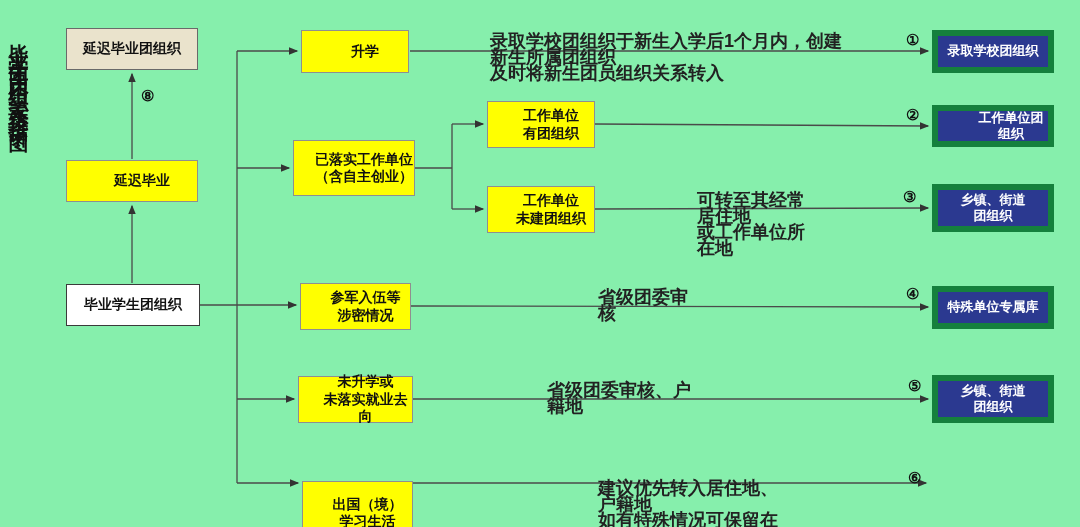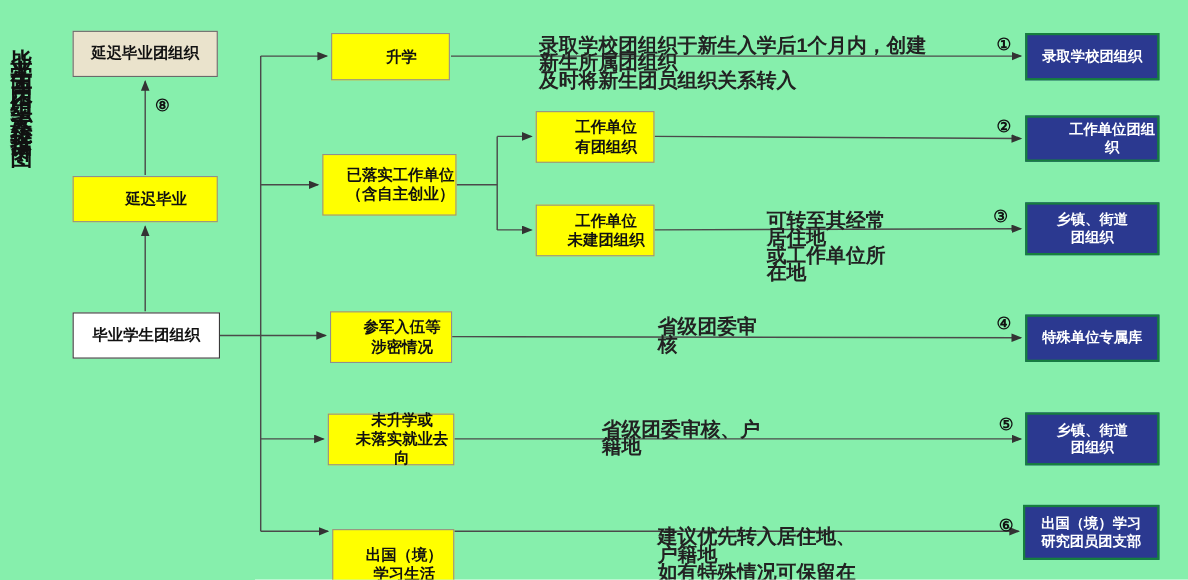--- a/index.html
+++ b/index.html
@@ -18,21 +18,21 @@
   }
   .node{
     position:absolute;z-index:2;box-sizing:border-box;
     display:flex;align-items:center;justify-content:center;
     text-align:center;white-space:pre-line;
     font-size:14px;font-weight:bold;line-height:1.25;color:#111;
   }
   .yellow{background:var(--yellow);border:1px solid #8f8f8f;padding-left:20px;}
   .white{background:#ffffff;border:1px solid #3a3a3a;}
   .beige{background:var(--beige);border:1px solid #6a6a6a;}
-  .blue{background:var(--blue);border:2px solid #15803d;color:#ffffff;font-size:13px;}
+  .blue{background:var(--blue);border:6px solid #15803d;color:#ffffff;font-size:13px;}
   .annotation{
     position:absolute;z-index:2;text-align:left;white-space:pre-line;
     font-size:18px;font-weight:bold;color:#222;line-height:16px;
   }
   .num{position:absolute;z-index:2;font-size:15px;font-weight:bold;color:#111;}
 </style>
 </head>
 <body>
 
 <div class="canvas">
@@ -109,16 +109,14 @@
   <span class="num" style="left:908px;top:377px;">⑤</span>
   <span class="num" style="left:908px;top:469px;">⑥</span>
 
   <div class="node blue" style="left:932px;top:30px;width:122px;height:43px;">录取学校团组织</div>
   <div class="node blue" style="left:932px;top:105px;width:122px;height:42px;padding-left:36px;">工作单位团组织</div>
   <div class="node blue" style="left:932px;top:184px;width:122px;height:48px;">乡镇、街道
 团组织</div>
   <div class="node blue" style="left:932px;top:286px;width:122px;height:43px;">特殊单位专属库</div>
   <div class="node blue" style="left:932px;top:375px;width:122px;height:48px;">乡镇、街道
 团组织</div>
-  <div class="node blue" style="left:930px;top:459px;width:124px;height:50px;">出国（境）学习
-研究团员团支部</div>
 
 </div>
 
 </body></html>

